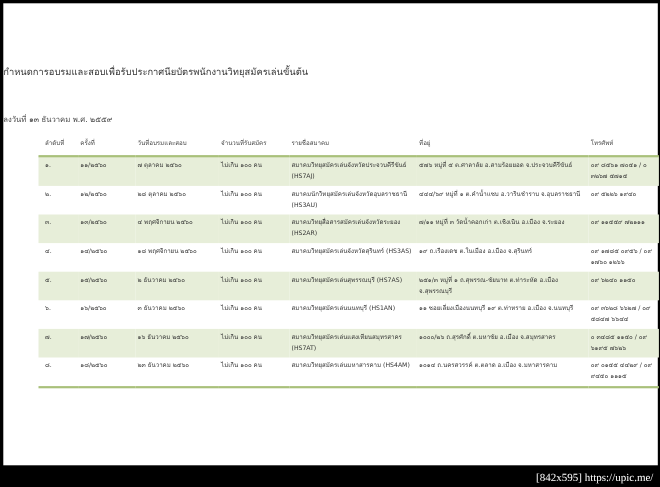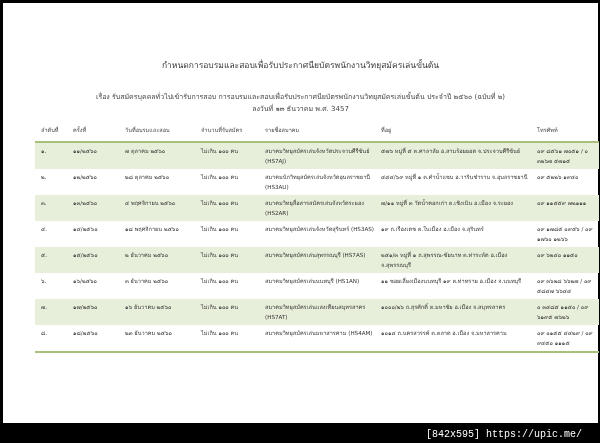--- a/index.html
+++ b/index.html
@@ -5,21 +5,21 @@
   html, body { margin: 0; padding: 0; }
   body {
     width: 600px; height: 443px; background: #000;
     position: relative; overflow: hidden;
     font-family: "DejaVu Sans", sans-serif;
   }
   .page {
     position: absolute; left: 3px; top: 3px; width: 595px; height: 420px;
     background: #fff;
   }
-  .head { position: absolute; left: 0; width: 100%; text-align: center; color: #333; }
+  .head { position: absolute; left: 0; width: 100%; text-align: left; color: #333; }
   .title { top: 55px; font-size: 8.5px; }
   .sub1  { top: 76px; font-size: 7px; color: #444; }
   .sub2  { top: 88px; font-size: 7px; color: #444; }
   .sub3  { top: 100px; font-size: 7px; color: #444; }
   table {
     position: absolute; left: 32px; top: 116px; width: 543px;
     border-collapse: collapse; font-size: 5.6px; color: #333;
     table-layout: fixed;
   }
   th { font-weight: normal; height: 22px; text-align: left; padding: 0 2px; color: #444; }
@@ -28,31 +28,30 @@
   tbody tr:last-child td { border-bottom: 2px solid #a9c07a; }
   thead tr th { border-bottom: 2px solid #a9c07a; }
   .c0{width:28px;text-align:left;padding-left:6px}
   .c1{width:48px}
   .c2{width:72px}
   .c3{width:60px}
   .c4{width:112px}
   .c5{width:152px}
   .c6{width:60px}
   .wm {
-    position: absolute; right: 18px; bottom: 3px; color: #fff;
-    font-family: Liberation Mono, monospace; font-size: 10px;
+    position: absolute; right: 6px; bottom: 3px; color: #fff;
+    font-family: Liberation Serif, serif; font-size: 10px;
   }
 </style>
 </head>
 <body>
 
 <div class="page">
   <div class="head title">กำหนดการอบรมและสอบเพื่อรับประกาศนียบัตรพนักงานวิทยุสมัครเล่นขั้นต้น</div>
-  <div class="head sub2">เรื่อง รับสมัครบุคคลทั่วไปเข้ารับการสอบ การอบรมและสอบเพื่อรับประกาศนียบัตรพนักงานวิทยุสมัครเล่นขั้นต้น ประจำปี ๒๕๖๐ (ฉบับที่ ๒)</div>
-  <div class="head sub3">ลงวันที่ ๑๓ ธันวาคม พ.ศ. 3457</div>
+  <div class="head sub3">ลงวันที่ ๑๓ ธันวาคม พ.ศ. ๒๕๕๙</div>
 
   <table>
     <thead>
       <tr>
         <th class="c0">ลำดับที่</th>
         <th class="c1">ครั้งที่</th>
         <th class="c2">วันที่อบรมและสอบ</th>
         <th class="c3">จำนวนที่รับสมัคร</th>
         <th class="c4">รายชื่อสมาคม</th>
         <th class="c5">ที่อยู่</th>

